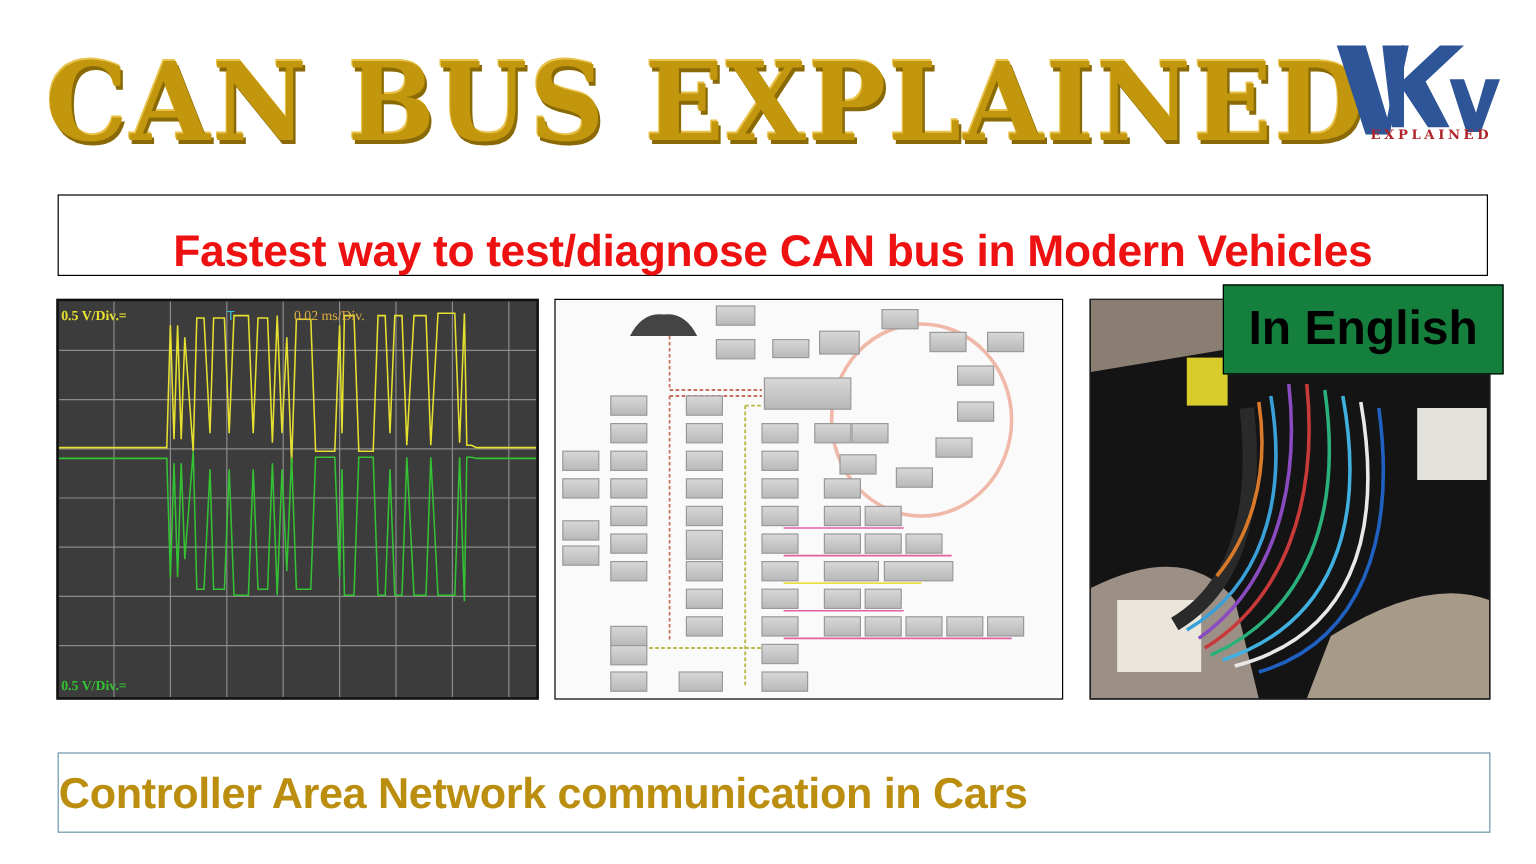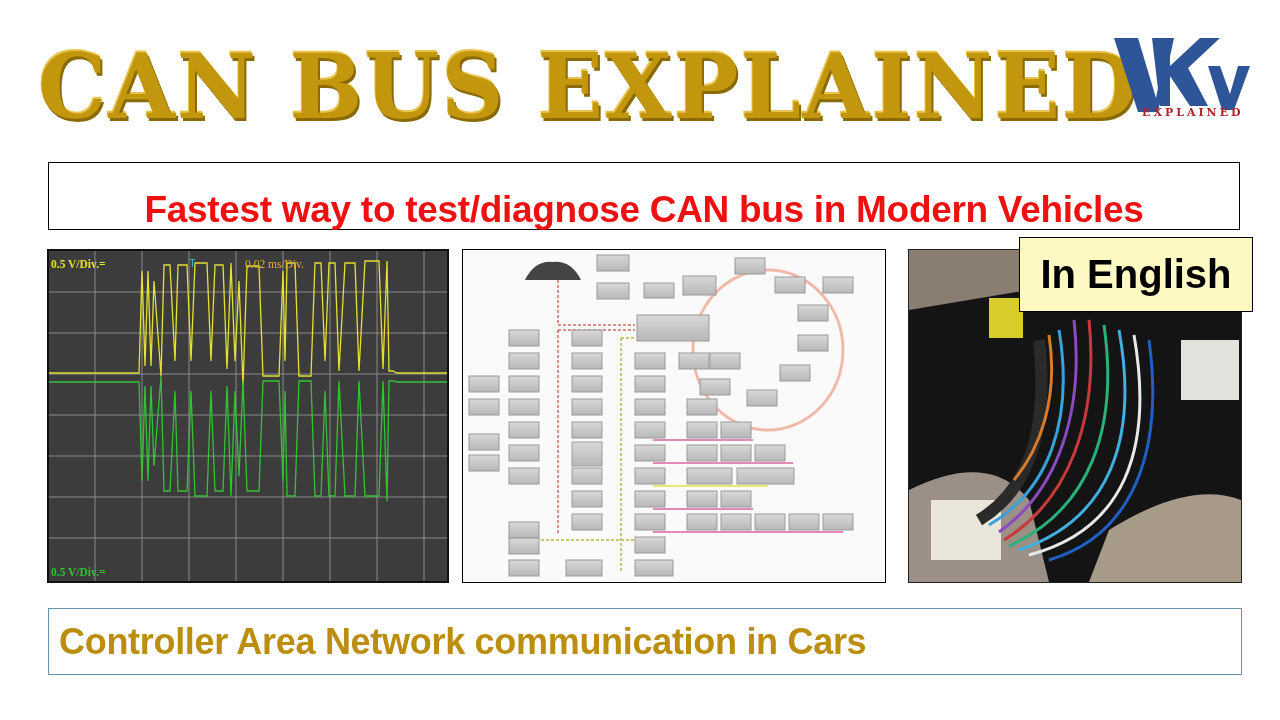--- a/index.html
+++ b/index.html
@@ -19,28 +19,28 @@
     display:flex; align-items:center; justify-content:center;
   }
   .subtitle-text { color:#ee1111; font-weight:bold; font-size:37px; font-family:"Liberation Sans", sans-serif; letter-spacing:-0.3px;margin-top:27px; }
   .panel { position:absolute; box-sizing:border-box; }
   .scope { left:47px; top:249px; width:402px; height:334px; background:#3c3c3c; border:2px solid #111; overflow:hidden; }
   .scope-label { position:absolute; font-size:11.5px; font-weight:bold; font-family:Liberation Serif, serif; }
   .diagram { left:462px; top:249px; width:424px; height:334px; border:1.5px solid #000; background:#fafafa; overflow:hidden; }
   .photo { left:908px; top:249px; width:334px; height:334px; border:1.5px solid #222; overflow:hidden; background:#1a1a1a; }
   .english-box {
     position:absolute; left:1019px; top:237px; width:234px; height:75px;
-    background:#fef9c3; border:1.5px solid #000; box-sizing:border-box;
+    background:#15803d; border:1.5px solid #000; box-sizing:border-box;
     display:flex; align-items:center; justify-content:center;
   }
   .english-text { font-size:40px; font-weight:bold; color:#000; font-family:"Liberation Sans", sans-serif; }
   .bottom-box {
-    position:absolute; left:48px; top:608px; width:1194px; height:67px;
+    position:absolute; left:48px; top:627px; width:1194px; height:67px;
     border:1.5px solid #6a94ab; box-sizing:border-box;
-    display:flex; align-items:center; padding-left:10px;
+    display:flex; align-items:center; 
   }
   .bottom-text { color:#bb8e0f; font-weight:bold; font-size:36px; font-family:"Liberation Sans", sans-serif; letter-spacing:-0.3px; }
 </style>
 </head>
 <body>
 
 <div class="title">CAN BUS EXPLAINED</div>
 
 <svg class="logo" viewBox="0 0 140 86">
   <polygon points="2,2 26,2 44,62 56,2 62,2 46,76 26,76" fill="#2e5597"></polygon>

